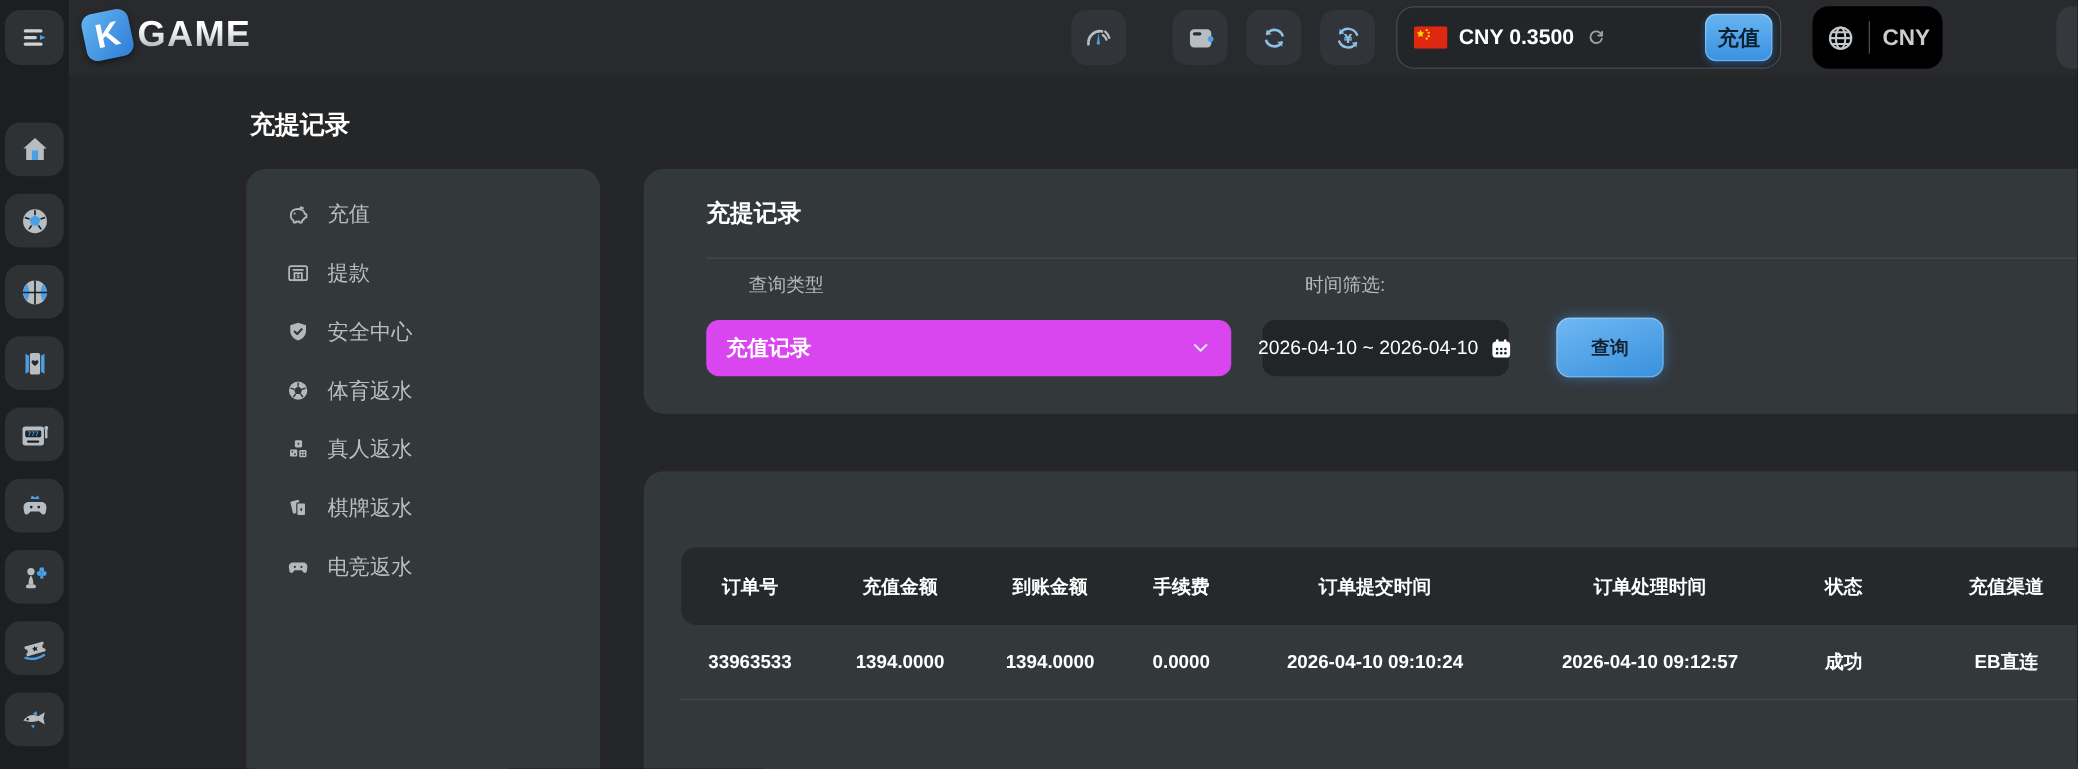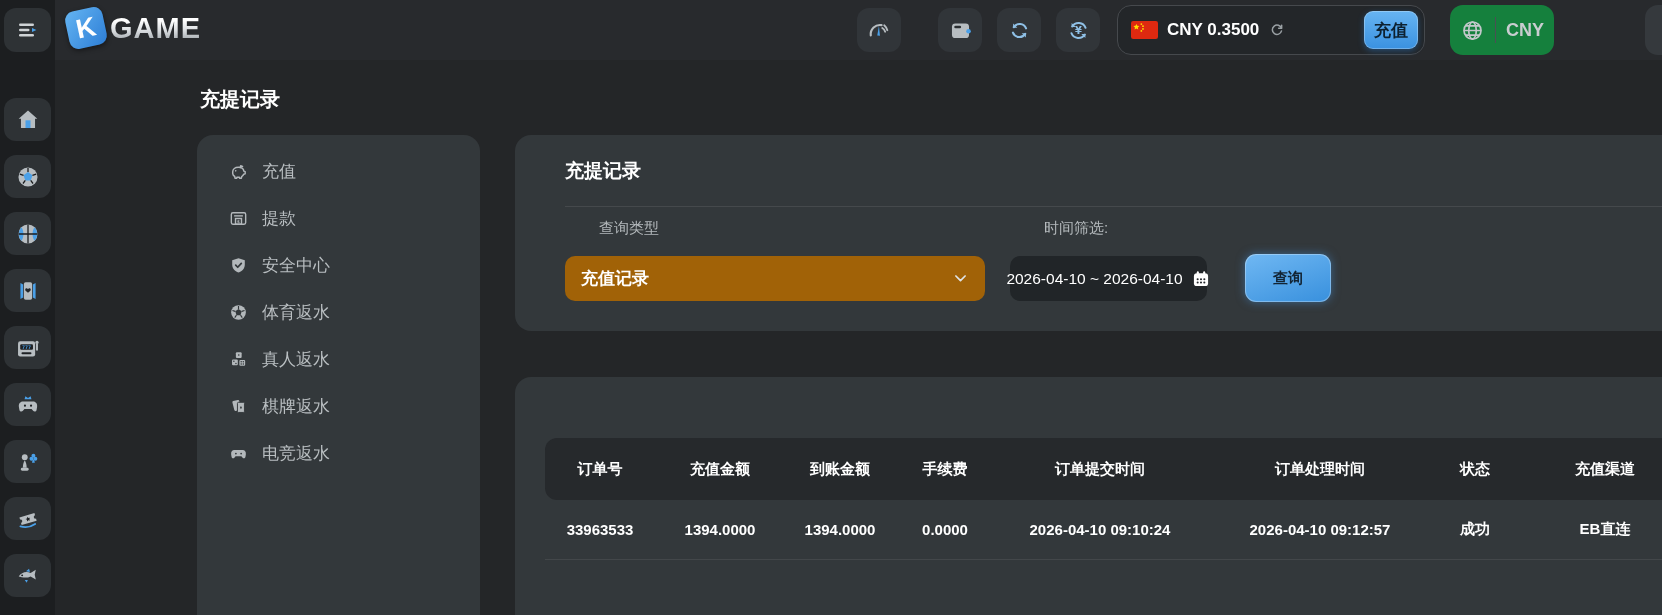--- a/index.html
+++ b/index.html
@@ -32,21 +32,21 @@
     padding:0 6px 0 13px; gap:9px;
   }
   .rate { color:#fff; font-weight:bold; font-size:17px; white-space:nowrap; }
   .deposit-btn {
     margin-left:auto; width:54px; height:38px; border-radius:9px; border:none; cursor:pointer;
     background:linear-gradient(180deg,#67b4f2,#3a91e0); color:#0d2130; font-weight:bold; font-size:17px;
     box-shadow:0 2px 6px rgba(40,120,200,.45), inset 0 0 0 1px rgba(255,255,255,.28);
   }
   .lang-pill {
     position:absolute; left:1395px; top:5px; width:104px; height:50px; border-radius:13px;
-    background:#15803d; display:flex; align-items:center; justify-content:center; gap:10px; cursor:pointer;
+    background:#000000; display:flex; align-items:center; justify-content:center; gap:10px; cursor:pointer;
   }
   .lang-divider { width:1px; height:26px; background:#4b4f53; }
   .lang-text { color:#c9cdd0; font-weight:bold; font-size:18px; }
   .cut-pill { position:absolute; left:1590px; top:5px; width:80px; height:50px; border-radius:13px; background:#35393d; }
   
   .rail { position:absolute; left:0; top:0; width:55px; height:615px; background:#1c1e20; z-index:3; }
   .rail-btn {
     width:47px; height:43px; margin-left:4px; border-radius:12px; background:#2e3235;
     border:none; display:flex; align-items:center; justify-content:center; cursor:pointer;
   }
@@ -59,21 +59,21 @@
   .menu-item {
     height:47px; display:flex; align-items:center; gap:13px; padding-left:31px;
     color:#b9bec1; font-size:17px; cursor:pointer;
   }
   .filter-card { left:515px; top:135px; width:1220px; height:196px; }
   .filter-title { position:absolute; left:50px; top:23px; font-size:19px; font-weight:bold; color:#fff; }
   .filter-divider { position:absolute; left:50px; top:71px; right:0; height:1px; background:rgba(255,255,255,.09); }
   .filter-label { position:absolute; top:84px; color:#b4b9bc; font-size:15px;margin-left:34px; }
   .lbl-query { left:50px; } .lbl-time { left:495px; }
   .select {
-    position:absolute; left:50px; top:121px; width:420px; height:45px; background:#a16207;
+    position:absolute; left:50px; top:121px; width:420px; height:45px; background:#d946ef;
     border-radius:10px; display:flex; align-items:center; padding:0 16px; cursor:pointer;
   }
   .select-value { color:#fff; font-weight:bold; font-size:17px; flex:1; }
   .date-input {
     position:absolute; left:495px; top:121px; width:197px; height:45px; background:#212528;
     border-radius:10px; display:flex; align-items:center; justify-content:center; gap:8px; cursor:pointer;
   }
   .date-text { color:#fff; font-weight:normal; font-size:15.5px; white-space:nowrap; }
   .search-btn {
     position:absolute; left:730px; top:119px; width:86px; height:48px; border-radius:11px; border:none;

